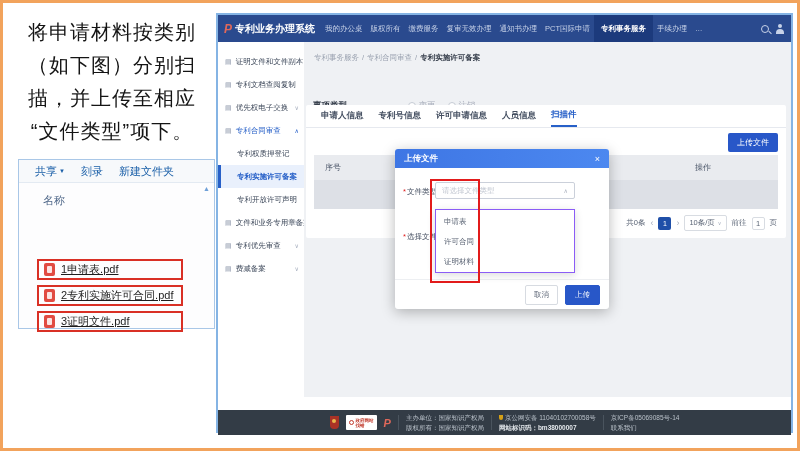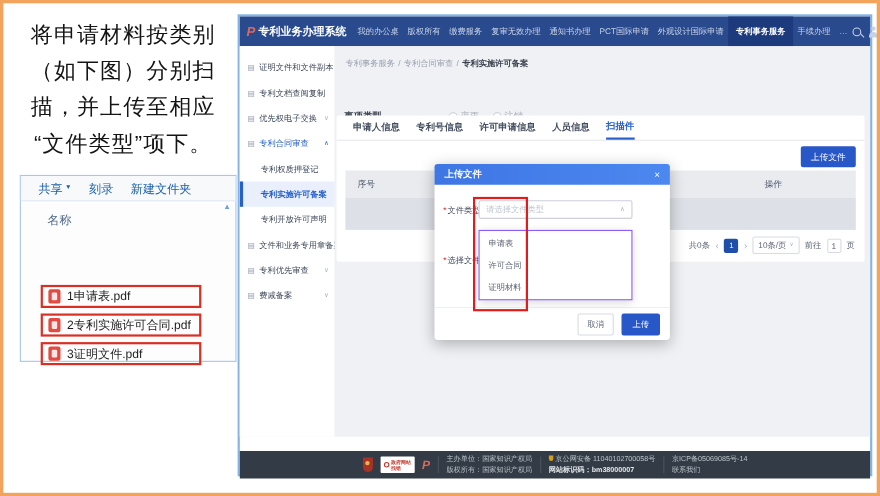--- a/index.html
+++ b/index.html
@@ -16,21 +16,21 @@
   .explorer { position:absolute; left:18px; top:159px; width:197px; height:170px;
     background:#FDFDFE; border:1px solid #A9C7E7; z-index:5; }
   .exp-toolbar { height:23px; background:#F7F9FB; border-bottom:1px solid #E3EAF2;
     display:flex; align-items:center; gap:16px; padding:0 16px; color:#1A5FA8; font-size:11px; }
   .exp-tool { display:flex; align-items:center; gap:2px; white-space:nowrap; }
   .exp-dd { font-size:6px; color:#1A5FA8; }
   .exp-list { position:relative; height:145px; }
   .exp-sort { position:absolute; right:4px; top:2px; font-size:7px; color:#6FA0D8; }
   .exp-colname { position:absolute; left:24px; top:10px; font-size:11px; color:#51698A; }
   .exp-row { position:absolute; left:18px; width:146px; height:21px; display:flex; align-items:center;
-    gap:6px; border:2px solid #D93025; padding:0 5px; font-size:11px; color:#1E1E1E; white-space:nowrap; }
+    gap:6px; border:2px solid #D93025; padding:0 5px; font-size:11px; color:#1E1E1E; white-space:nowrap;text-decoration:underline; }
   .pdf-icon { width:11px; height:13px; background:#E14B42; border-radius:2px; position:relative; flex:0 0 auto; }
   .pdf-icon::after { content:""; position:absolute; left:3px; top:3px; width:5px; height:7px;
     background:#fff; border-radius:1px; opacity:.85; }
 
   
   .shot { position:absolute; left:216px; top:13px; width:577px; height:420px;
     border:2px solid #85B4E4; background:#fff; z-index:4; }
 
   
   .nav { height:27px; background:#2A4A8E; display:flex; align-items:center; padding:0 6px;
@@ -199,21 +199,20 @@
     <span class="brand">
       <span class="logo-mark">P</span>
       <span class="brand-name">专利业务办理系统</span>
     </span>
     <span class="nav-item">我的办公桌</span>
     <span class="nav-item">版权所有</span>
     <span class="nav-item">缴费服务</span>
     <span class="nav-item">复审无效办理</span>
     <span class="nav-item">通知书办理</span>
     <span class="nav-item">PCT国际申请</span>
-    <span class="nav-item">外观设计国际申请</span>
     <span class="nav-item active">专利事务服务</span>
     <span class="nav-item">手续办理</span>
     <span class="nav-item">…</span>
     <span class="nav-right">
       <span class="search-icon"></span>
       <span class="avatar-icon"></span>
 
     </span>
   </div>
 

